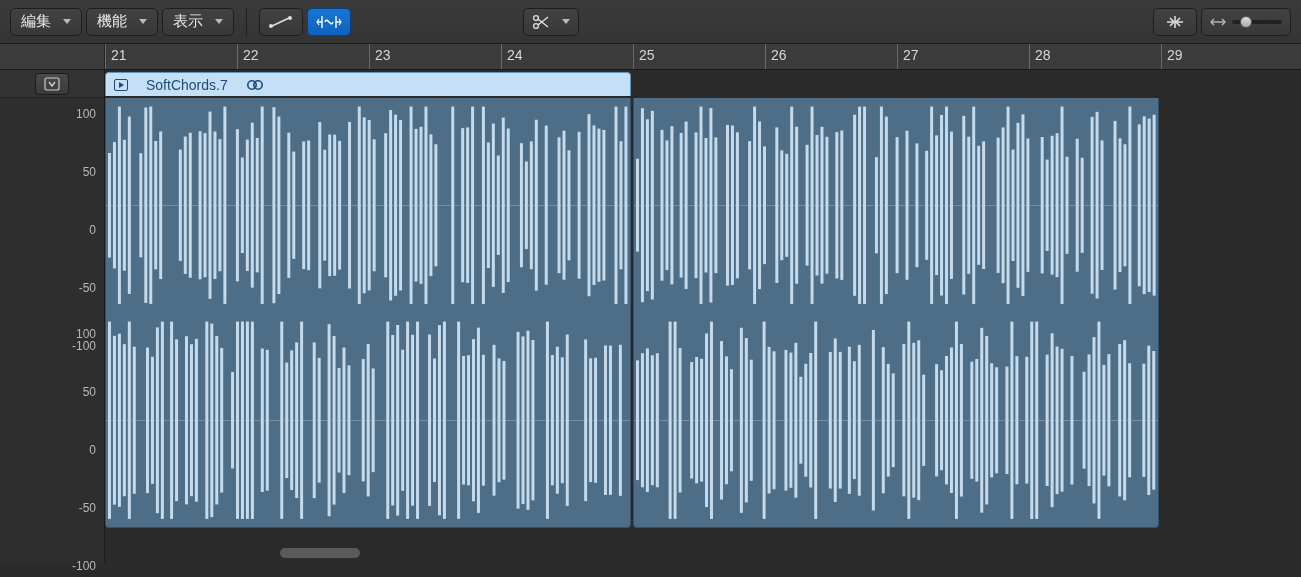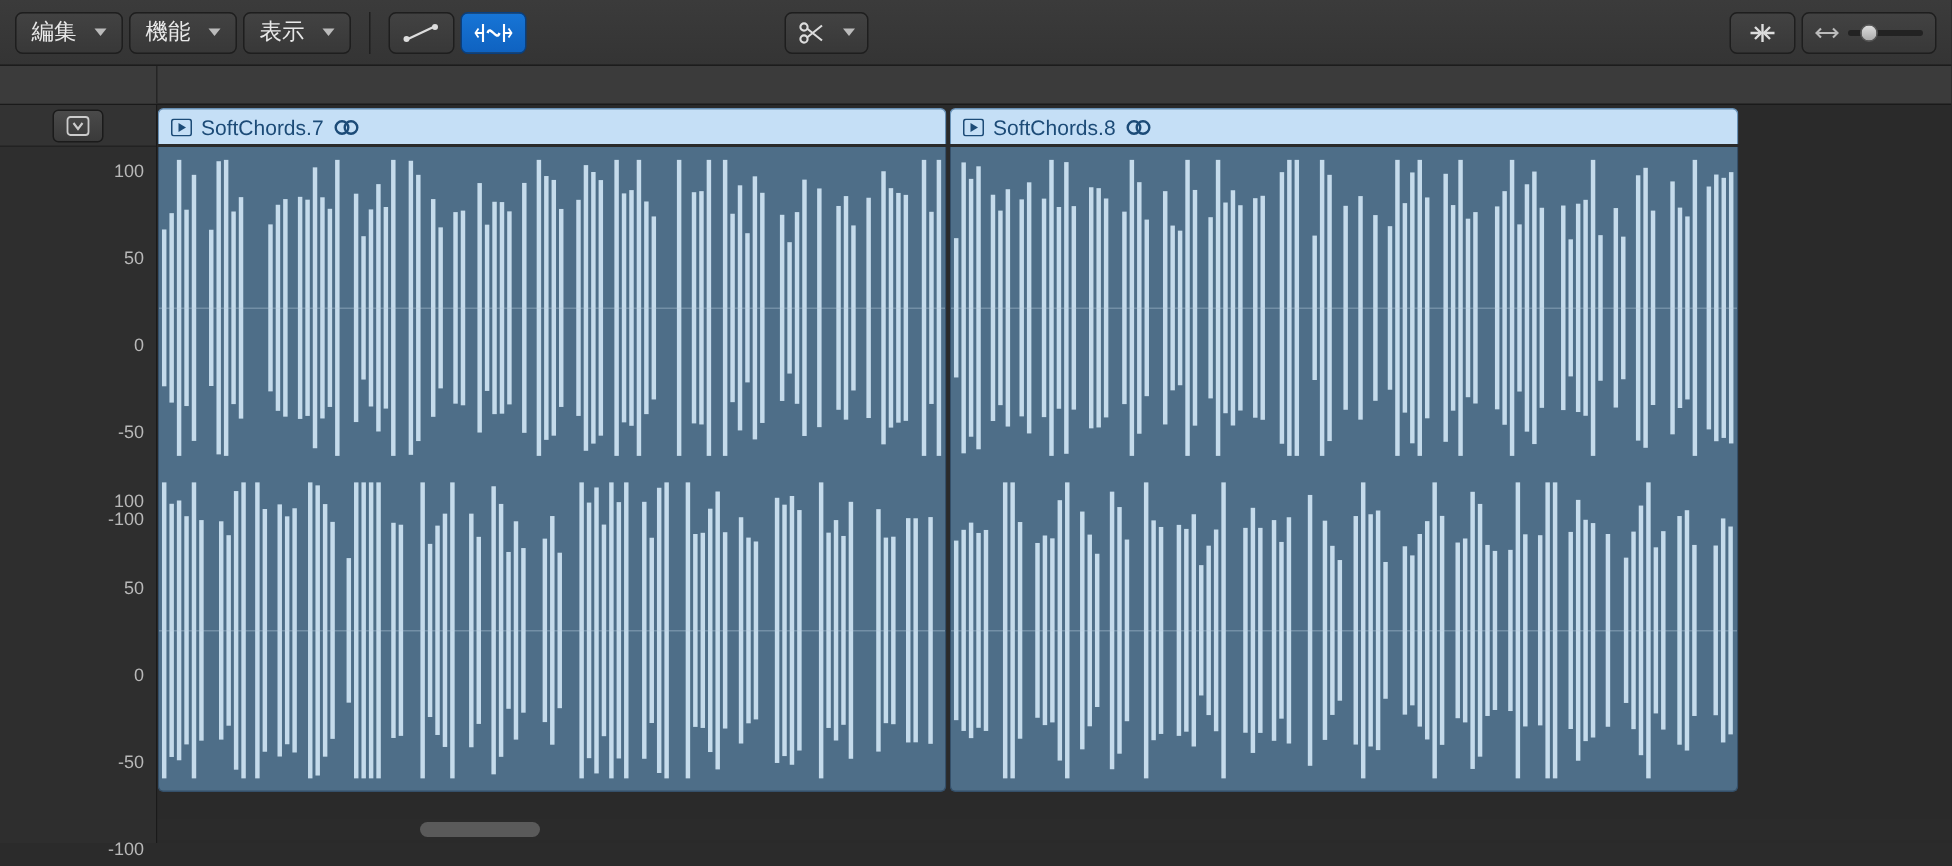--- a/index.html
+++ b/index.html
@@ -116,21 +116,21 @@
     }
     .region-header-row {
       height: 28px; position: relative; background:#2a2a2a;
     }
     .region-header {
       position:absolute; top:2px; height:24px;
       background:#c5dff6;
       border:1px solid #6890b5;
       border-bottom:none;
       border-radius: 4px 4px 0 0;
-      display:flex; align-items:center; gap:6px;
+      display:flex; align-items:center; gap:18px;
       padding: 0 8px;
       color:#1c4b77; font-size:14px; font-weight:500;
     }
     .region-header .play-ico svg path { fill:#1c4b77; }
     .region-header .loop-ico svg circle,
     .region-header .loop-ico svg path { stroke:#1c4b77; fill:none; stroke-width:1.6; }
 
     .waveform-area {
       position: relative;
       height: 440px;
@@ -270,20 +270,40 @@
       </span>
       <div class="zoom-track">
         <div class="zoom-knob" id="zoom-knob" style="left: 28%;"></div>
       </div>
     </div>
   </div>
 </div>
 
 <div class="ruler-row">
   <div class="ruler-gutter"></div>
+  <div class="ruler" id="ruler">
+      <div class="tick" style="left: 0px;"></div>
+      <div class="lbl" style="left: 6px;">21</div>
+      <div class="tick" style="left: 132px;"></div>
+      <div class="lbl" style="left: 138px;">22</div>
+      <div class="tick" style="left: 264px;"></div>
+      <div class="lbl" style="left: 270px;">23</div>
+      <div class="tick" style="left: 396px;"></div>
+      <div class="lbl" style="left: 402px;">24</div>
+      <div class="tick" style="left: 528px;"></div>
+      <div class="lbl" style="left: 534px;">25</div>
+      <div class="tick" style="left: 660px;"></div>
+      <div class="lbl" style="left: 666px;">26</div>
+      <div class="tick" style="left: 792px;"></div>
+      <div class="lbl" style="left: 798px;">27</div>
+      <div class="tick" style="left: 924px;"></div>
+      <div class="lbl" style="left: 930px;">28</div>
+      <div class="tick" style="left: 1056px;"></div>
+      <div class="lbl" style="left: 1062px;">29</div>
+    </div>
 </div>
 
 <div class="editor">
 
   <div class="left-col">
     <div class="left-head">
       <div class="snap-btn">
         <span class="ico">
           <svg width="16" height="14" viewBox="0 0 16 14">
             <rect x="1" y="1" width="14" height="12" rx="2" fill="none" stroke="#ccc" stroke-width="1.2"></rect>
@@ -309,35 +329,20 @@
   <div class="lane-wrap">
     <div class="region-header-row" id="region-headers">
         <div class="region-header" style="left: 0px; width: 526px;">
           <span class="ico play-ico">
             <svg width="14" height="12" viewBox="0 0 14 12">
               <rect x="0.5" y="0.5" width="13" height="11" rx="1.5" fill="none" stroke="#1c4b77"></rect>
               <path d="M5 3 L10 6 L5 9 Z"></path>
             </svg>
           </span>
           <span>SoftChords.7</span>
-          <span class="ico loop-ico">
-            <svg width="18" height="12" viewBox="0 0 18 12">
-              <circle cx="6" cy="6" r="4.2"></circle>
-              <circle cx="12" cy="6" r="4.2"></circle>
-            </svg>
-          </span>
-        </div>
-        <div class="region-header" style="left: 528px; width: 526px;">
-          <span class="ico play-ico">
-            <svg width="14" height="12" viewBox="0 0 14 12">
-              <rect x="0.5" y="0.5" width="13" height="11" rx="1.5" fill="none" stroke="#1c4b77"></rect>
-              <path d="M5 3 L10 6 L5 9 Z"></path>
-            </svg>
-          </span>
-          <span>SoftChords.8</span>
           <span class="ico loop-ico">
             <svg width="18" height="12" viewBox="0 0 18 12">
               <circle cx="6" cy="6" r="4.2"></circle>
               <circle cx="12" cy="6" r="4.2"></circle>
             </svg>
           </span>
         </div>
       </div>
     <div class="waveform-area" id="wave-area">
         <div class="region-body" style="left: 0px; width: 526px;">

